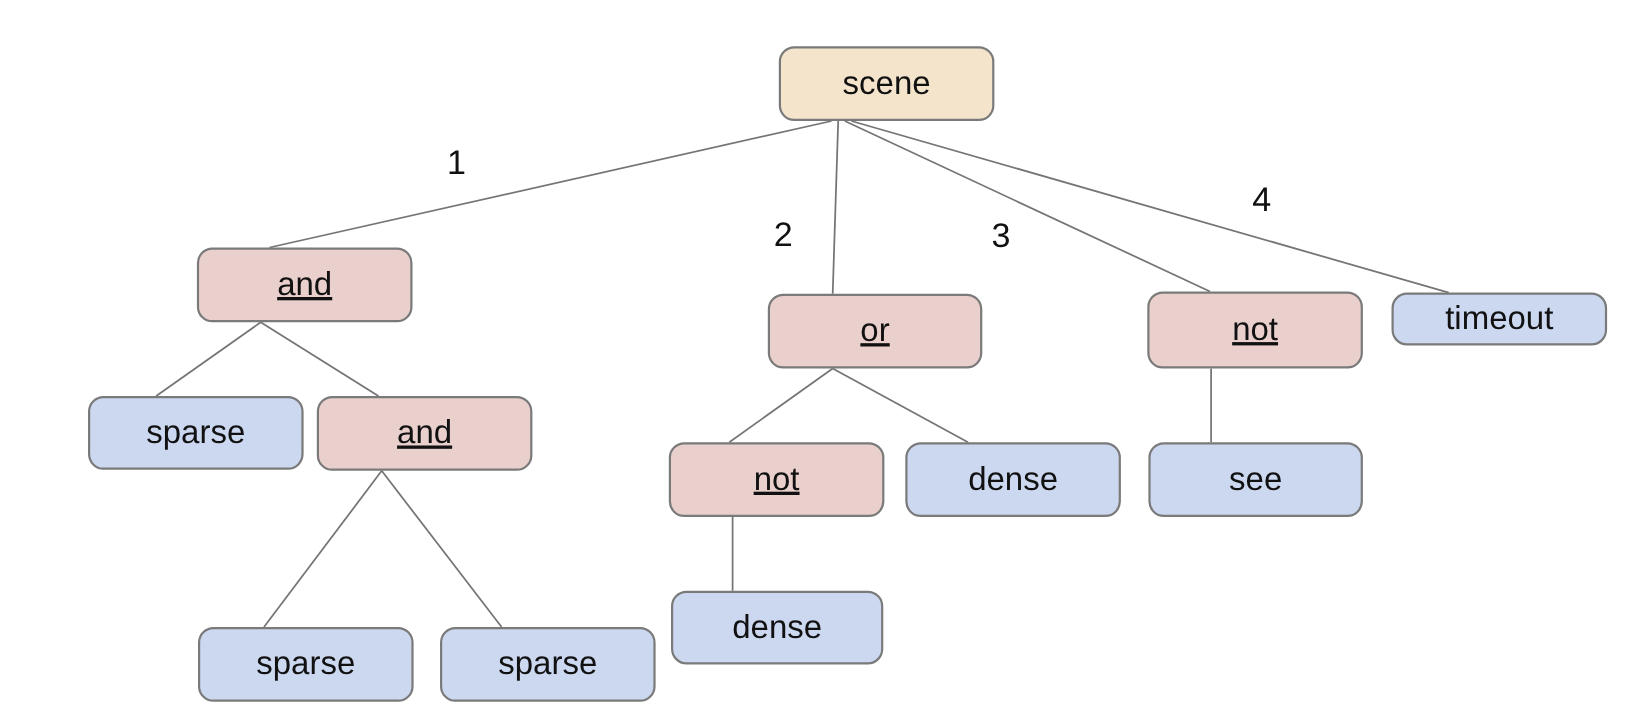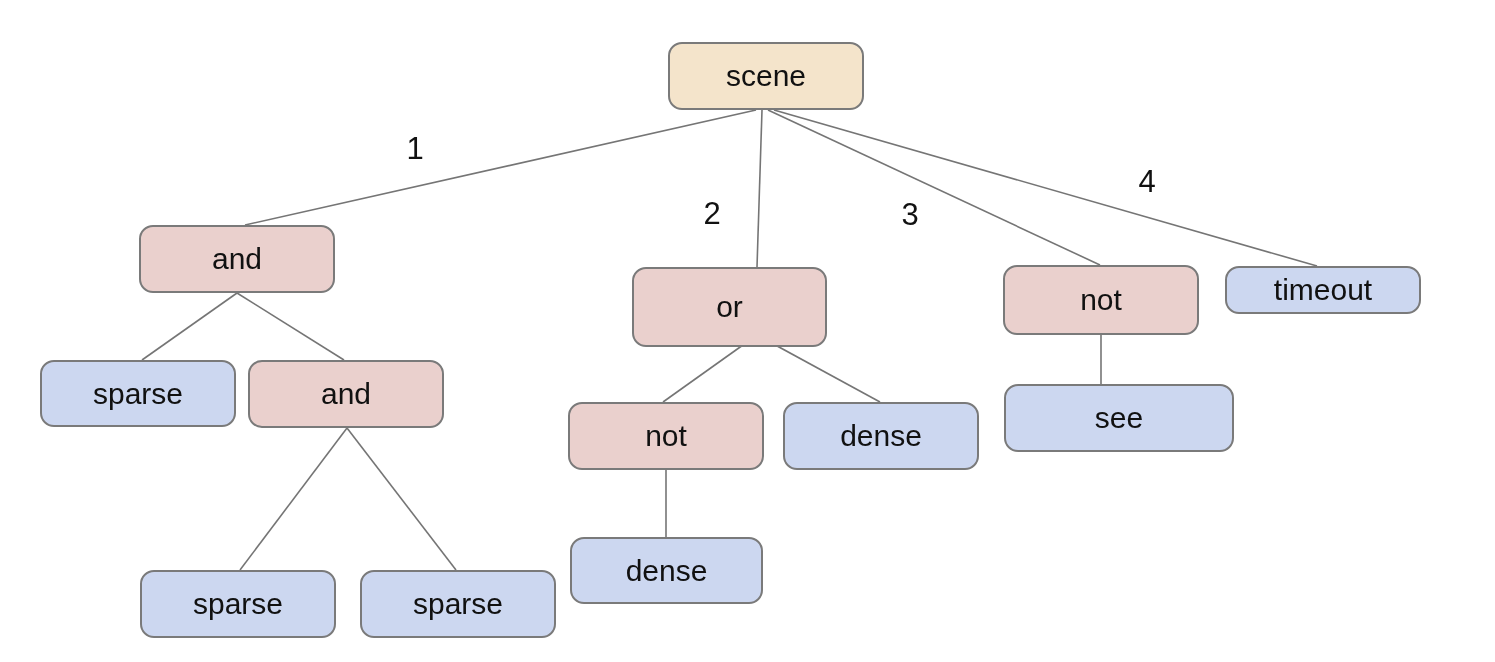--- a/index.html
+++ b/index.html
@@ -31,23 +31,24 @@
     box-sizing: border-box;
     border: 2px solid var(--node-border, #7a7a7a);
     border-radius: 14px;
     display: flex;
     align-items: center;
     justify-content: center;
     font-size: 30px;
     color: var(--text, #111111);
     line-height: 1;
     white-space: nowrap;
+    margin-left: 40px;
   }
   .node.root     { background: var(--root-fill, #f4e4cb); }
-  .node.operator { background: var(--operator-fill, #ead0cd); }
+  .node.operator { background: var(--operator-fill, #ead0cd); text-decoration: underline; }
   .node.leaf     { background: var(--leaf-fill, #ccd7f0); }
   .edge-label {
     position: absolute;
     font-size: 31px;
     color: var(--text, #111111);
     line-height: 1;
     transform: translate(-50%, -50%);
   }
 </style>
 </head>
@@ -70,25 +71,25 @@
     <line x1="1101" y1="335" x2="1101" y2="402"></line>
   </svg>
 
   <div class="edge-label" style="left:415px; top:148px">1</div>
   <div class="edge-label" style="left:712px; top:213px">2</div>
   <div class="edge-label" style="left:910px; top:214px">3</div>
   <div class="edge-label" style="left:1147px; top:181px">4</div>
 
   <div class="node root" style="left:668px;  top:42px;  width:196px; height:68px">scene</div>
   <div class="node operator" style="left:139px;  top:225px; width:196px; height:68px">and</div>
-  <div class="node operator" style="left:632px;  top:267px; width:195px; height:80px">or</div>
+  <div class="node operator" style="left:658px;  top:267px; width:195px; height:68px">or</div>
   <div class="node operator" style="left:1003px; top:265px; width:196px; height:70px">not</div>
   <div class="node leaf" style="left:1225px; top:266px; width:196px; height:48px">timeout</div>
   <div class="node leaf" style="left:40px;   top:360px; width:196px; height:67px">sparse</div>
   <div class="node operator" style="left:248px;  top:360px; width:196px; height:68px">and</div>
   <div class="node operator" style="left:568px;  top:402px; width:196px; height:68px">not</div>
   <div class="node leaf" style="left:783px;  top:402px; width:196px; height:68px">dense</div>
-  <div class="node leaf" style="left:1004px; top:384px; width:230px; height:68px">see</div>
+  <div class="node leaf" style="left:1004px; top:402px; width:195px; height:68px">see</div>
   <div class="node leaf" style="left:140px;  top:570px; width:196px; height:68px">sparse</div>
   <div class="node leaf" style="left:360px;  top:570px; width:196px; height:68px">sparse</div>
   <div class="node leaf" style="left:570px;  top:537px; width:193px; height:67px">dense</div>
 
 </div>
 
 </body></html>

